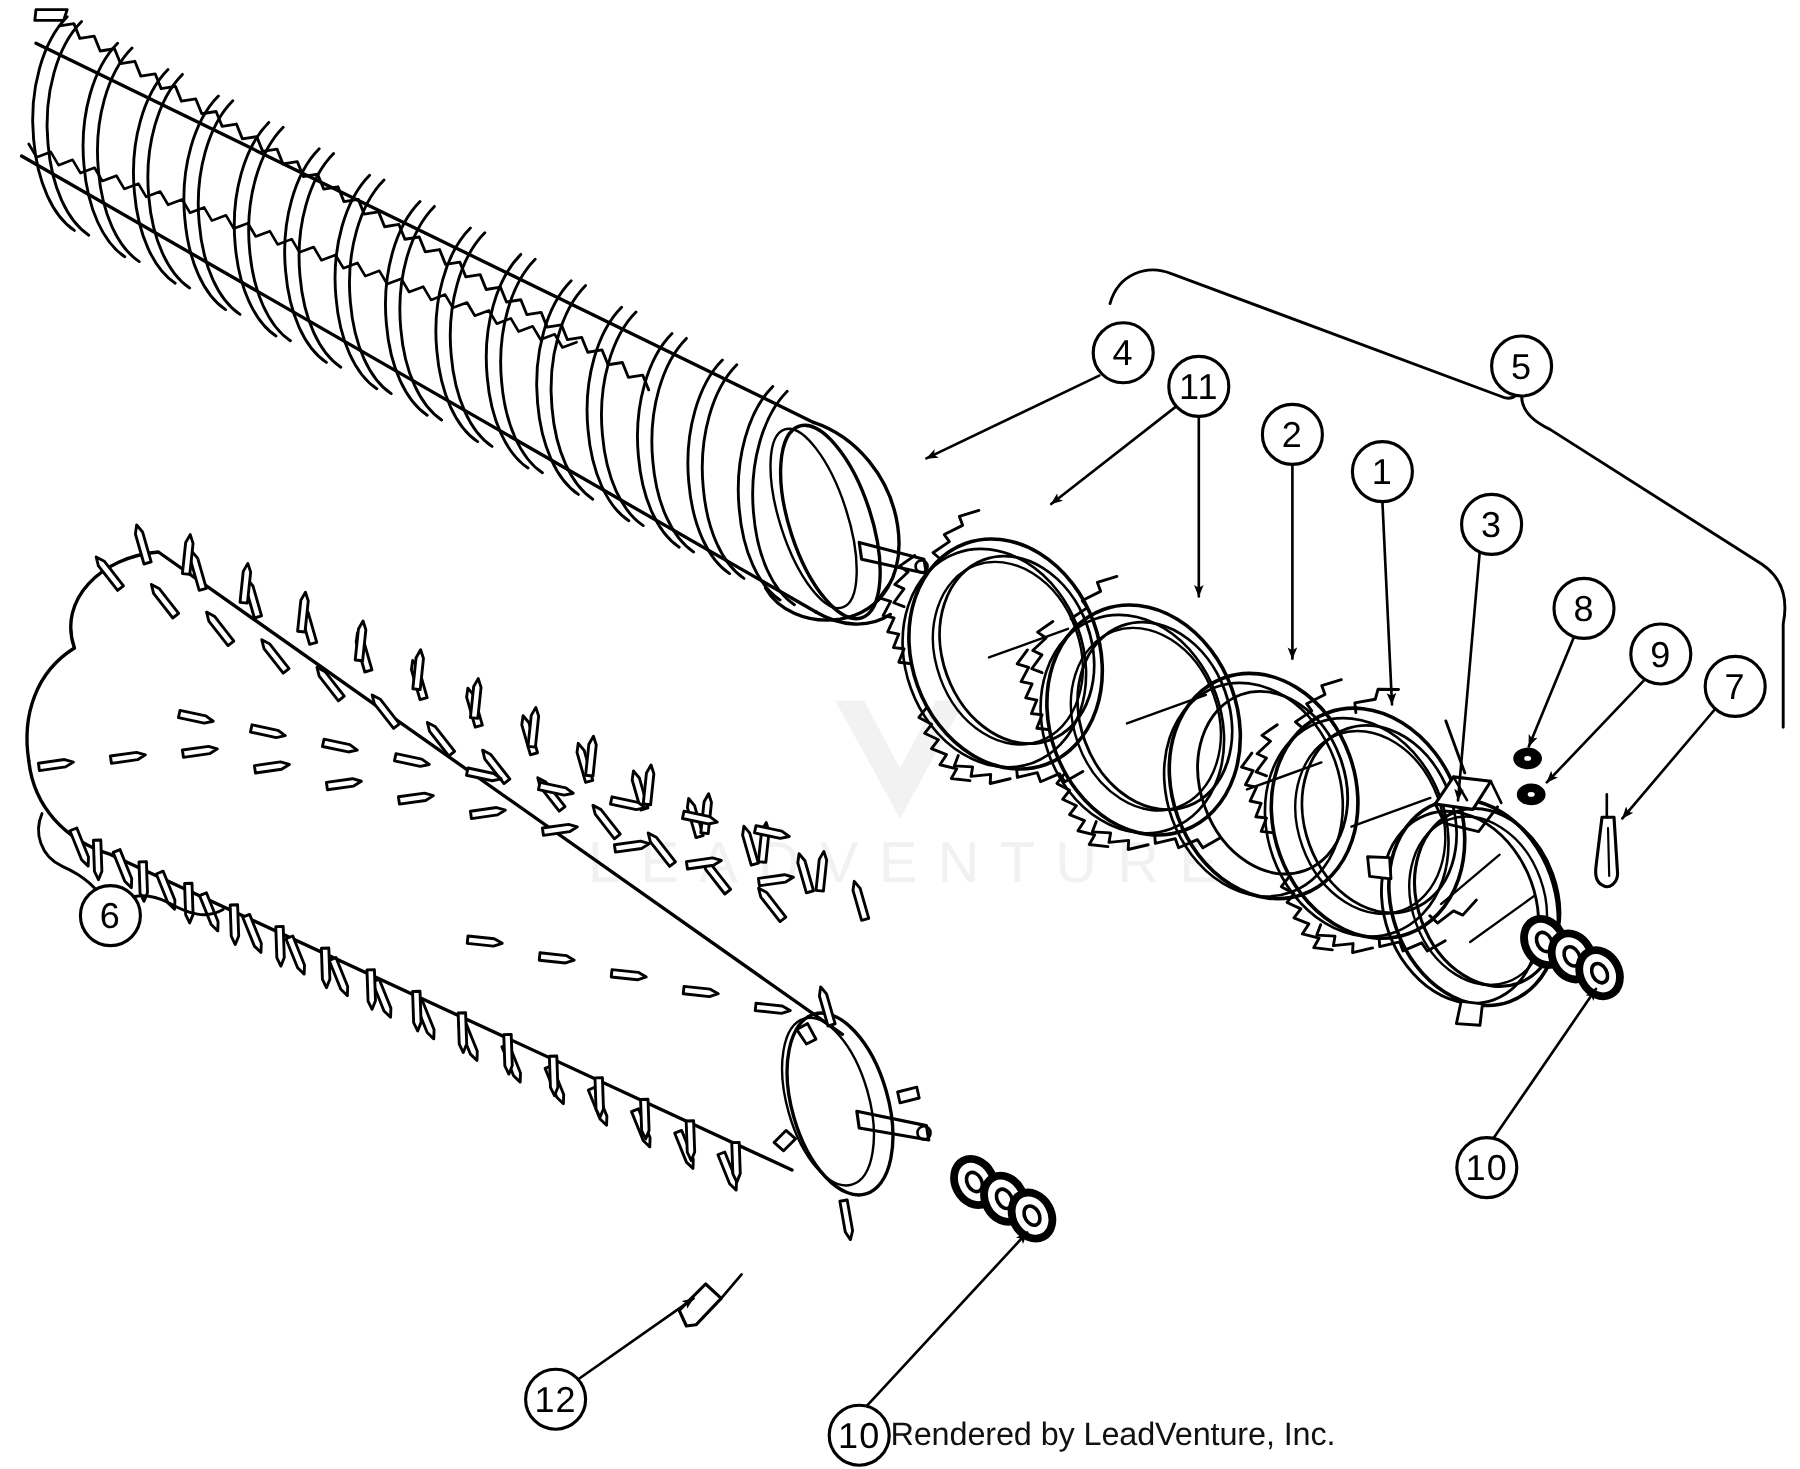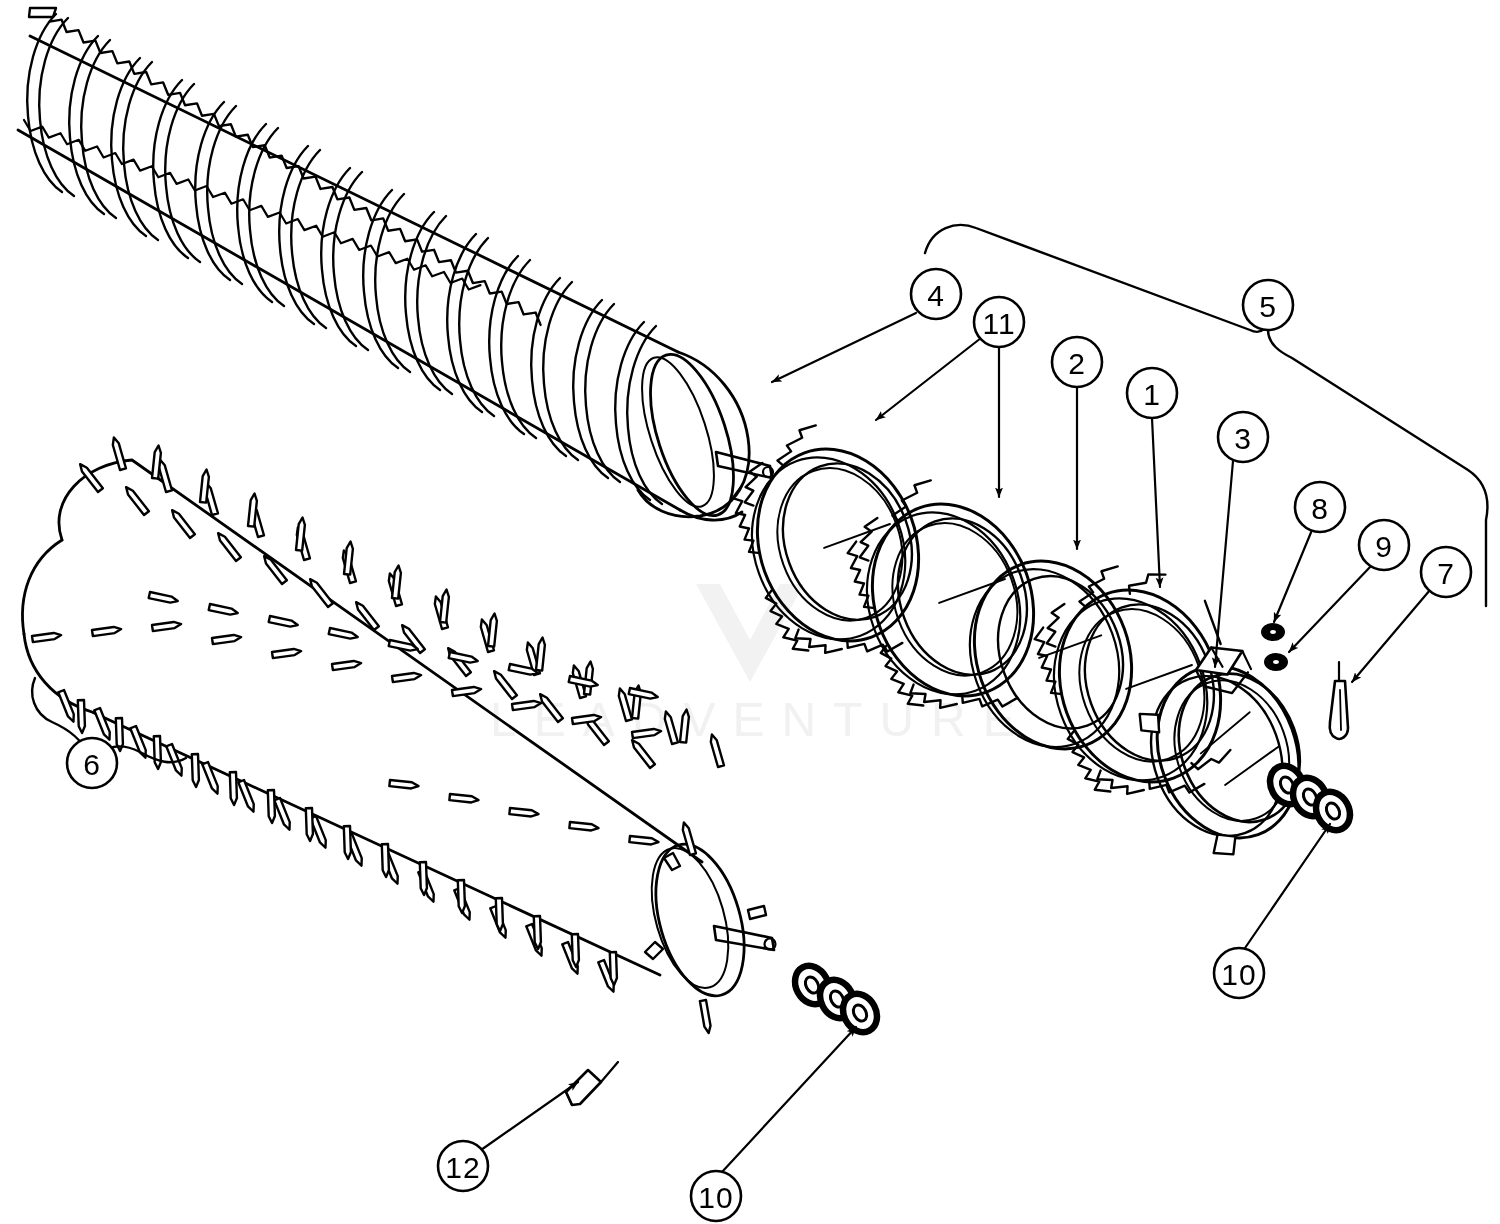--- a/index.html
+++ b/index.html
@@ -535,14 +535,15 @@
         <circle cx="463" cy="1166" r="25" fill="#fff" stroke="#000" stroke-width="2.6"></circle>
         <text class="callout-num" x="463" y="1167">12</text>
       </g>
       <g>
         <circle cx="716" cy="1196" r="25" fill="#fff" stroke="#000" stroke-width="2.6"></circle>
         <text class="callout-num" x="716" y="1197">10</text>
       </g>
     </g>
   </svg>
 
+  <div class="footer-text">Rendered by LeadVenture, Inc.</div>
 
 </div>
 
 </body></html>

